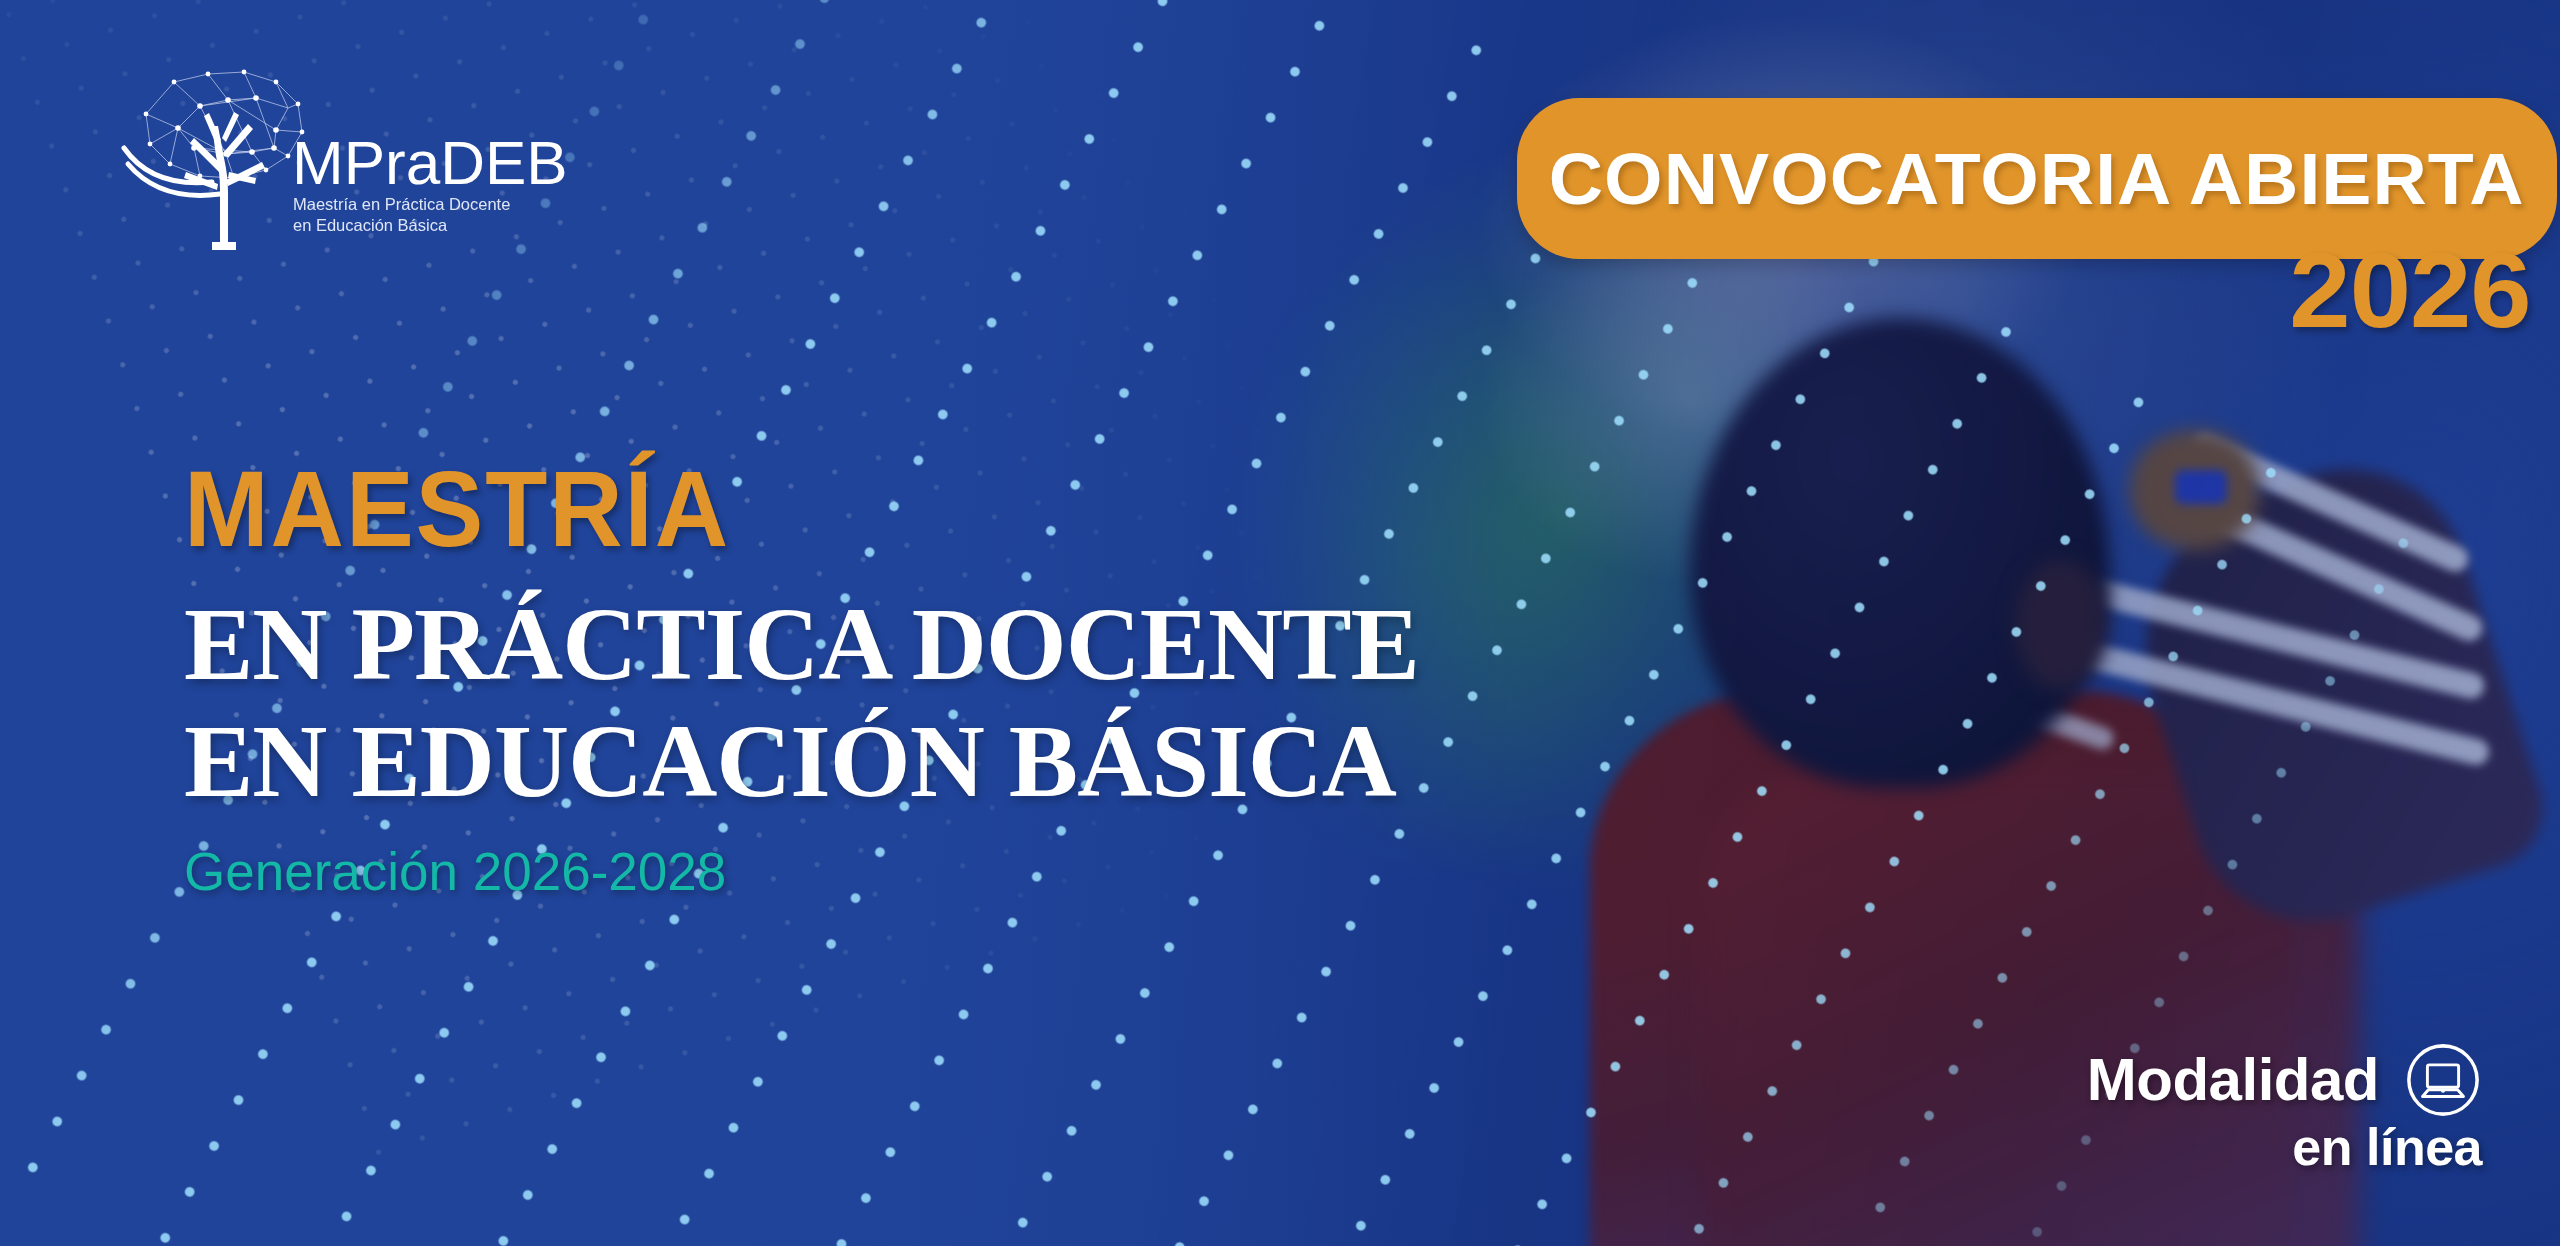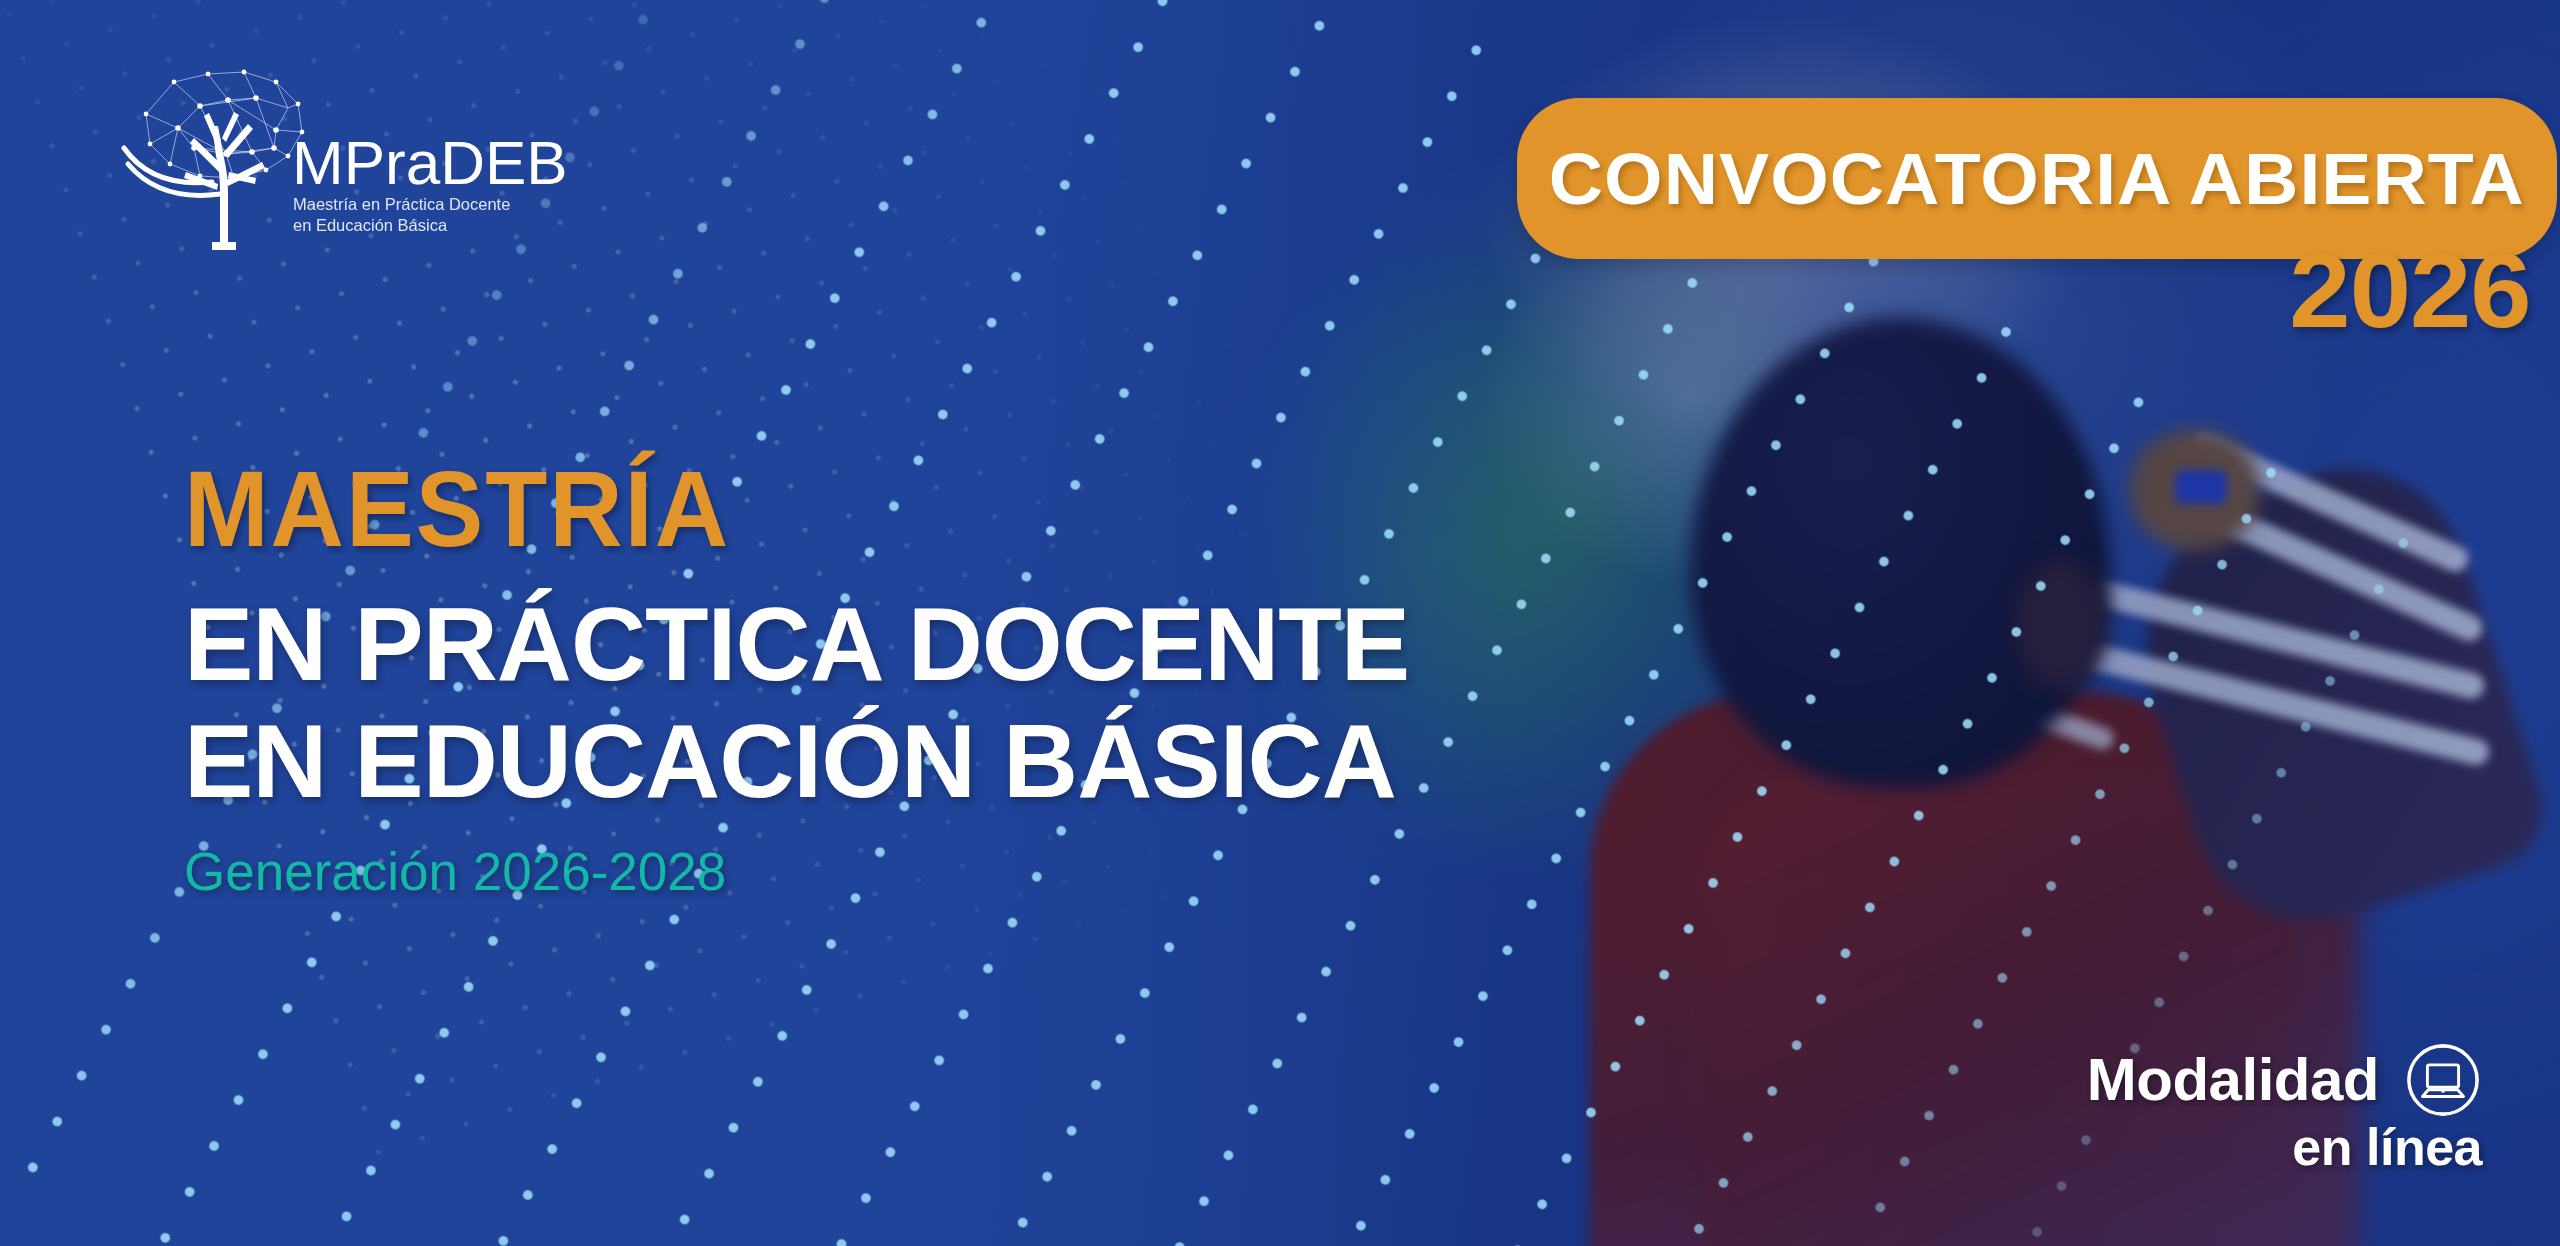--- a/index.html
+++ b/index.html
@@ -192,20 +192,21 @@
     text-shadow:3px 4px 7px rgba(0,0,0,.32);
   }
   .h-line{
     color:#ffffff;
     font-size:104px;
     font-weight:bold;
     line-height:1.12;
     letter-spacing:-1px;
     white-space:nowrap;
     text-shadow:2px 4px 9px rgba(0,0,0,.30);
+    font-family:Liberation Serif, serif;
   }
   .h-line.l1{ margin-top:22px; }
   .gen{
     color:#14b8a6;
     font-size:53px;
     font-weight:normal;
     margin-top:22px;
     letter-spacing:0px;
     text-shadow:2px 3px 7px rgba(0,0,0,.34);
   }

